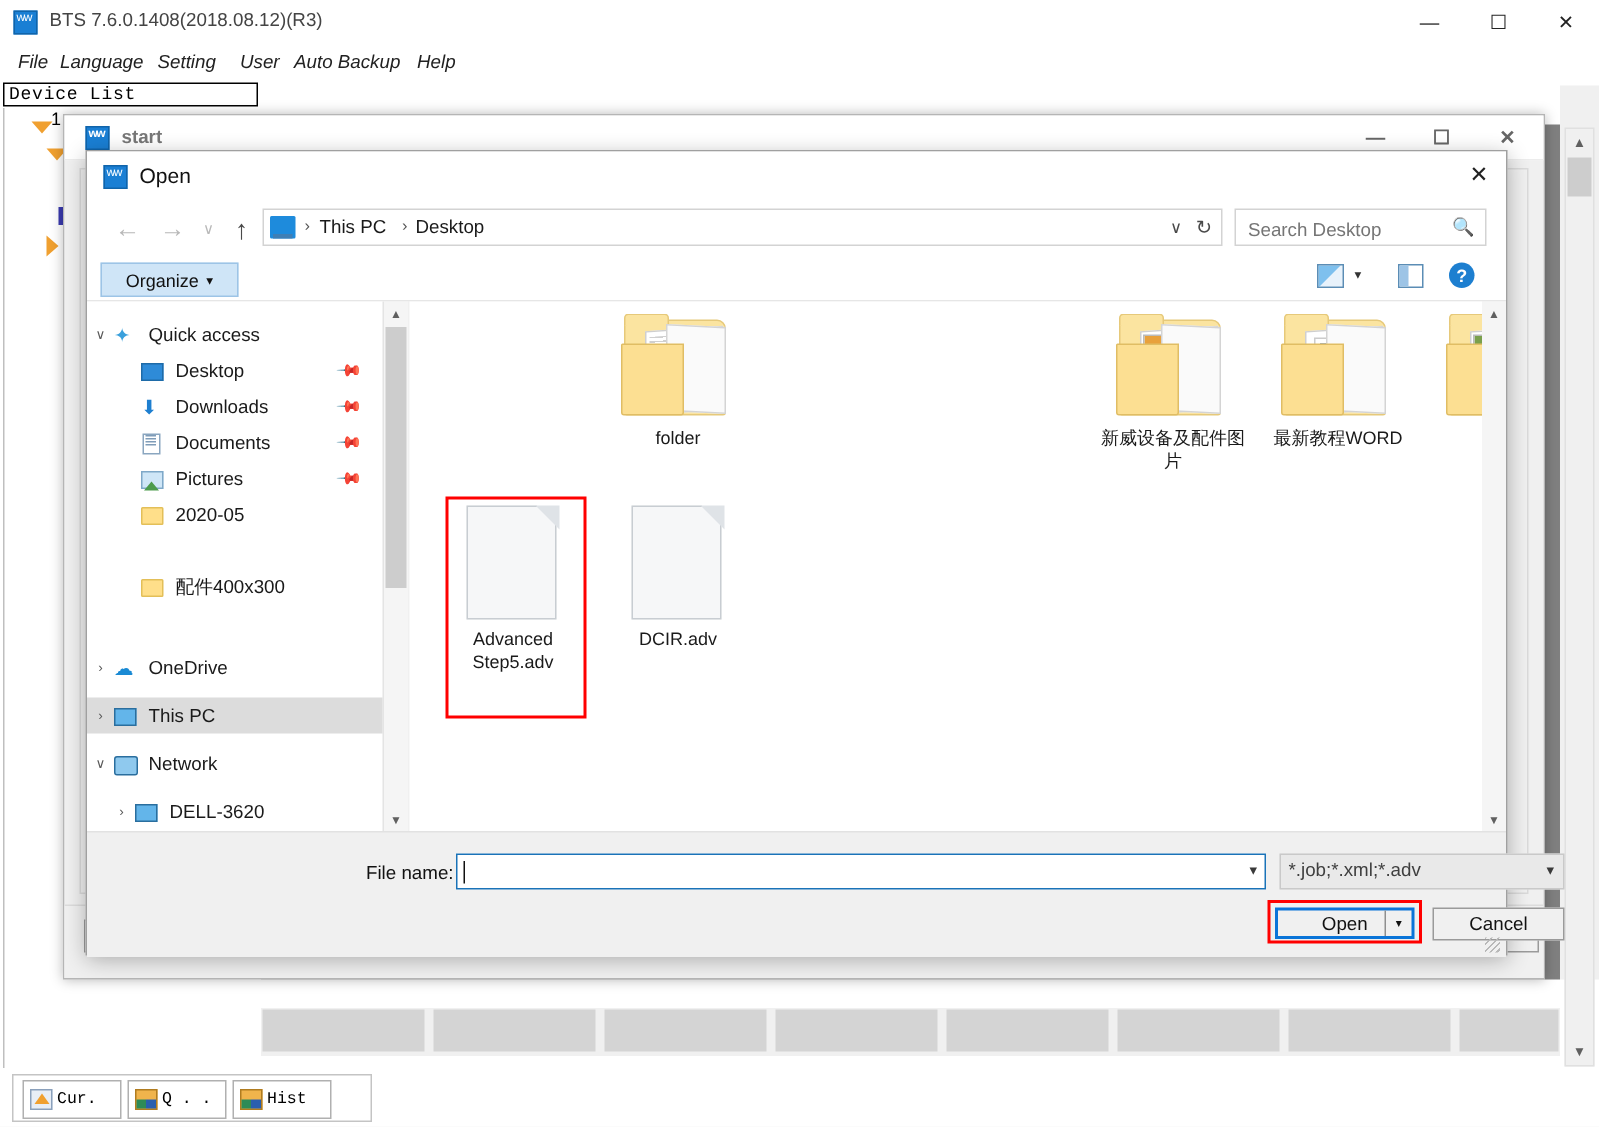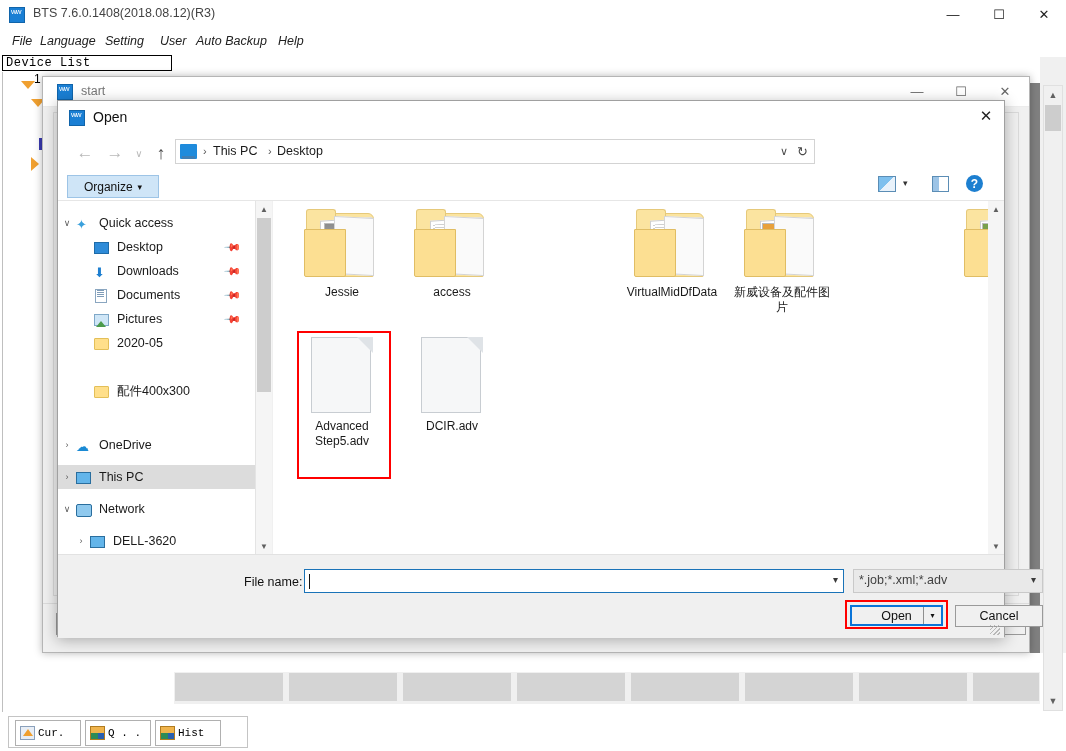--- a/index.html
+++ b/index.html
@@ -72,21 +72,21 @@
      align-items:center;justify-content:center;font-size:9px;color:#606060;}
   #app-scroll-thumb{position:absolute;left:1px;top:19px;width:16px;height:26px;background:#cdcdcd;}
   #app-scroll-down{position:absolute;left:0;bottom:0;width:18px;height:18px;display:flex;
      align-items:center;justify-content:center;font-size:9px;color:#606060;}
 
   
   #start-window{position:absolute;left:42px;top:76px;width:988px;height:577px;
     background:#f0f0f0;border:1px solid #b5b5b5;box-sizing:border-box;
     box-shadow:0 0 8px rgba(0,0,0,0.28);}
   #start-titlebar{position:absolute;left:0;top:0;width:986px;height:30px;background:#fff;
-    border-bottom:1px solid #ececec;box-sizing:border-box;}
+    border-bottom:1px solid #ececec;box-sizing:border-box;font-weight:bold;}
   #start-icon{position:absolute;left:14px;top:7px;width:16px;height:16px;background:#1a7fd4;
     border:1px solid #1064aa;box-sizing:border-box;}
   #start-icon::after{content:"ww";position:absolute;left:1px;top:-1px;font-size:8px;color:#fff;letter-spacing:-1px;}
   #start-title{position:absolute;left:38px;top:7px;font-size:12.5px;color:#777;}
   .swin-btn{position:absolute;top:0;width:44px;height:28px;}
   .swin-btn span{position:absolute;left:0;top:0;width:44px;height:28px;display:flex;
      align-items:center;justify-content:center;font-size:13px;color:#666;}
   #start-min{left:852px;}
   #start-max{left:896px;}
   #start-close{left:940px;}
@@ -388,20 +388,24 @@
       <div id="od-addressbar">
         <div id="addr-pcicon"></div>
         <div class="addr-sep" style="left:27px">›</div>
         <div class="addr-crumb" style="left:37px">This PC</div>
         <div class="addr-sep" style="left:92px">›</div>
         <div class="addr-crumb" style="left:101px">Desktop</div>
         <div id="addr-drop">∨</div>
         <div id="addr-refresh">↻</div>
       </div>
 
+      <div id="od-search">
+        <input placeholder="Search Desktop" style="">
+        <div id="search-icon">🔍</div>
+      </div>
     </div>
 
     <div id="od-cmdbar">
       <div id="cmd-organize">
         <span>Organize</span>
         <span style="margin-left:5px;font-size:9px">▾</span>
       </div>
       <div id="cmd-newfolder">New folder</div>
       <div id="cmd-viewicon"></div>
       <div id="cmd-viewdrop">▾</div>
@@ -500,68 +504,60 @@
     </div>
 
     <div id="od-navscroll">
       <div id="navsc-up">▲</div>
       <div id="navsc-thumb"></div>
       <div id="navsc-down">▼</div>
     </div>
 
     <div id="od-filepane">
 
-      <div class="file-item" style="left:16px;top:8px">
-        <div class="folder-ico">
-          <div class="folder-back"></div>
-            <div class="folder-papers"></div>
-          <div class="thumb" style="background:linear-gradient(180deg,#8d8d8d,#c9c9c9)"></div>
-          <div class="folder-papers2"></div>
-            <div class="folder-front"></div>
-        </div>
-        <div class="file-caption">Jessie</div>
-      </div>
 
       <div class="file-item" style="left:126px;top:8px">
         <div class="folder-ico">
           <div class="folder-back"></div>
             <div class="folder-papers">
               <div class="lines"></div>
             </div>
           <div class="folder-papers2"></div>
             <div class="folder-front"></div>
         </div>
-        <div class="file-caption">access</div>
-      </div>
-
-
-      <div class="file-item" style="left:346px;top:8px">
-        <div class="folder-ico">
-          <div class="folder-back"></div>
-            <div class="folder-papers">
-              <div class="lines"></div>
-            </div>
-          <div class="folder-papers2"></div>
-            <div class="folder-front"></div>
-        </div>
-        <div class="file-caption">VirtualMidDfData</div>
-      </div>
+        <div class="file-caption">folder</div>
+      </div>
+
+
 
       <div class="file-item" style="left:456px;top:8px">
         <div class="folder-ico">
           <div class="folder-back"></div>
             <div class="folder-papers"></div>
           <div class="thumb" style="left:20px;width:34px;background:
             linear-gradient(90deg,#e8a13c 0 33%,#c63b3b 33% 66%,#2e6fd0 66%);"></div>
           <div class="folder-papers2"></div>
             <div class="folder-front"></div>
         </div>
         <div class="file-caption">新威设备及配件图片</div>
       </div>
 
+      <div class="file-item" style="left:566px;top:8px">
+        <div class="folder-ico">
+          <div class="folder-back"></div>
+            <div class="folder-papers"></div>
+          <div class="thumb" style="left:24px;top:16px;width:22px;height:30px;background:#fff;border:1px solid #ccc">
+            <div style="position:absolute;left:3px;top:3px;width:11px;height:11px;background:#2b579a;color:#fff;font-size:9px;text-align:center;line-height:11px;">W</div>
+            <div style="position:absolute;left:3px;top:17px;width:15px;height:1px;background:#b4c5dd;box-shadow:0 3px 0 #b4c5dd,0 6px 0 #b4c5dd;"></div>
+          </div>
+          <div class="folder-papers2"></div>
+            <div class="folder-front"></div>
+        </div>
+        <div class="file-caption">最新教程WORD</div>
+      </div>
 
       <div class="file-item" style="left:676px;top:8px">
         <div class="folder-ico">
           <div class="folder-back"></div>
             <div class="folder-papers"></div>
           <div class="thumb" style="left:20px;width:36px;height:46px;background:
             linear-gradient(180deg,#7aa04c 0 55%,#4d6f2e 55%);"></div>
           <div class="folder-front"></div>
         </div>
         <div class="file-caption">草稿</div>

